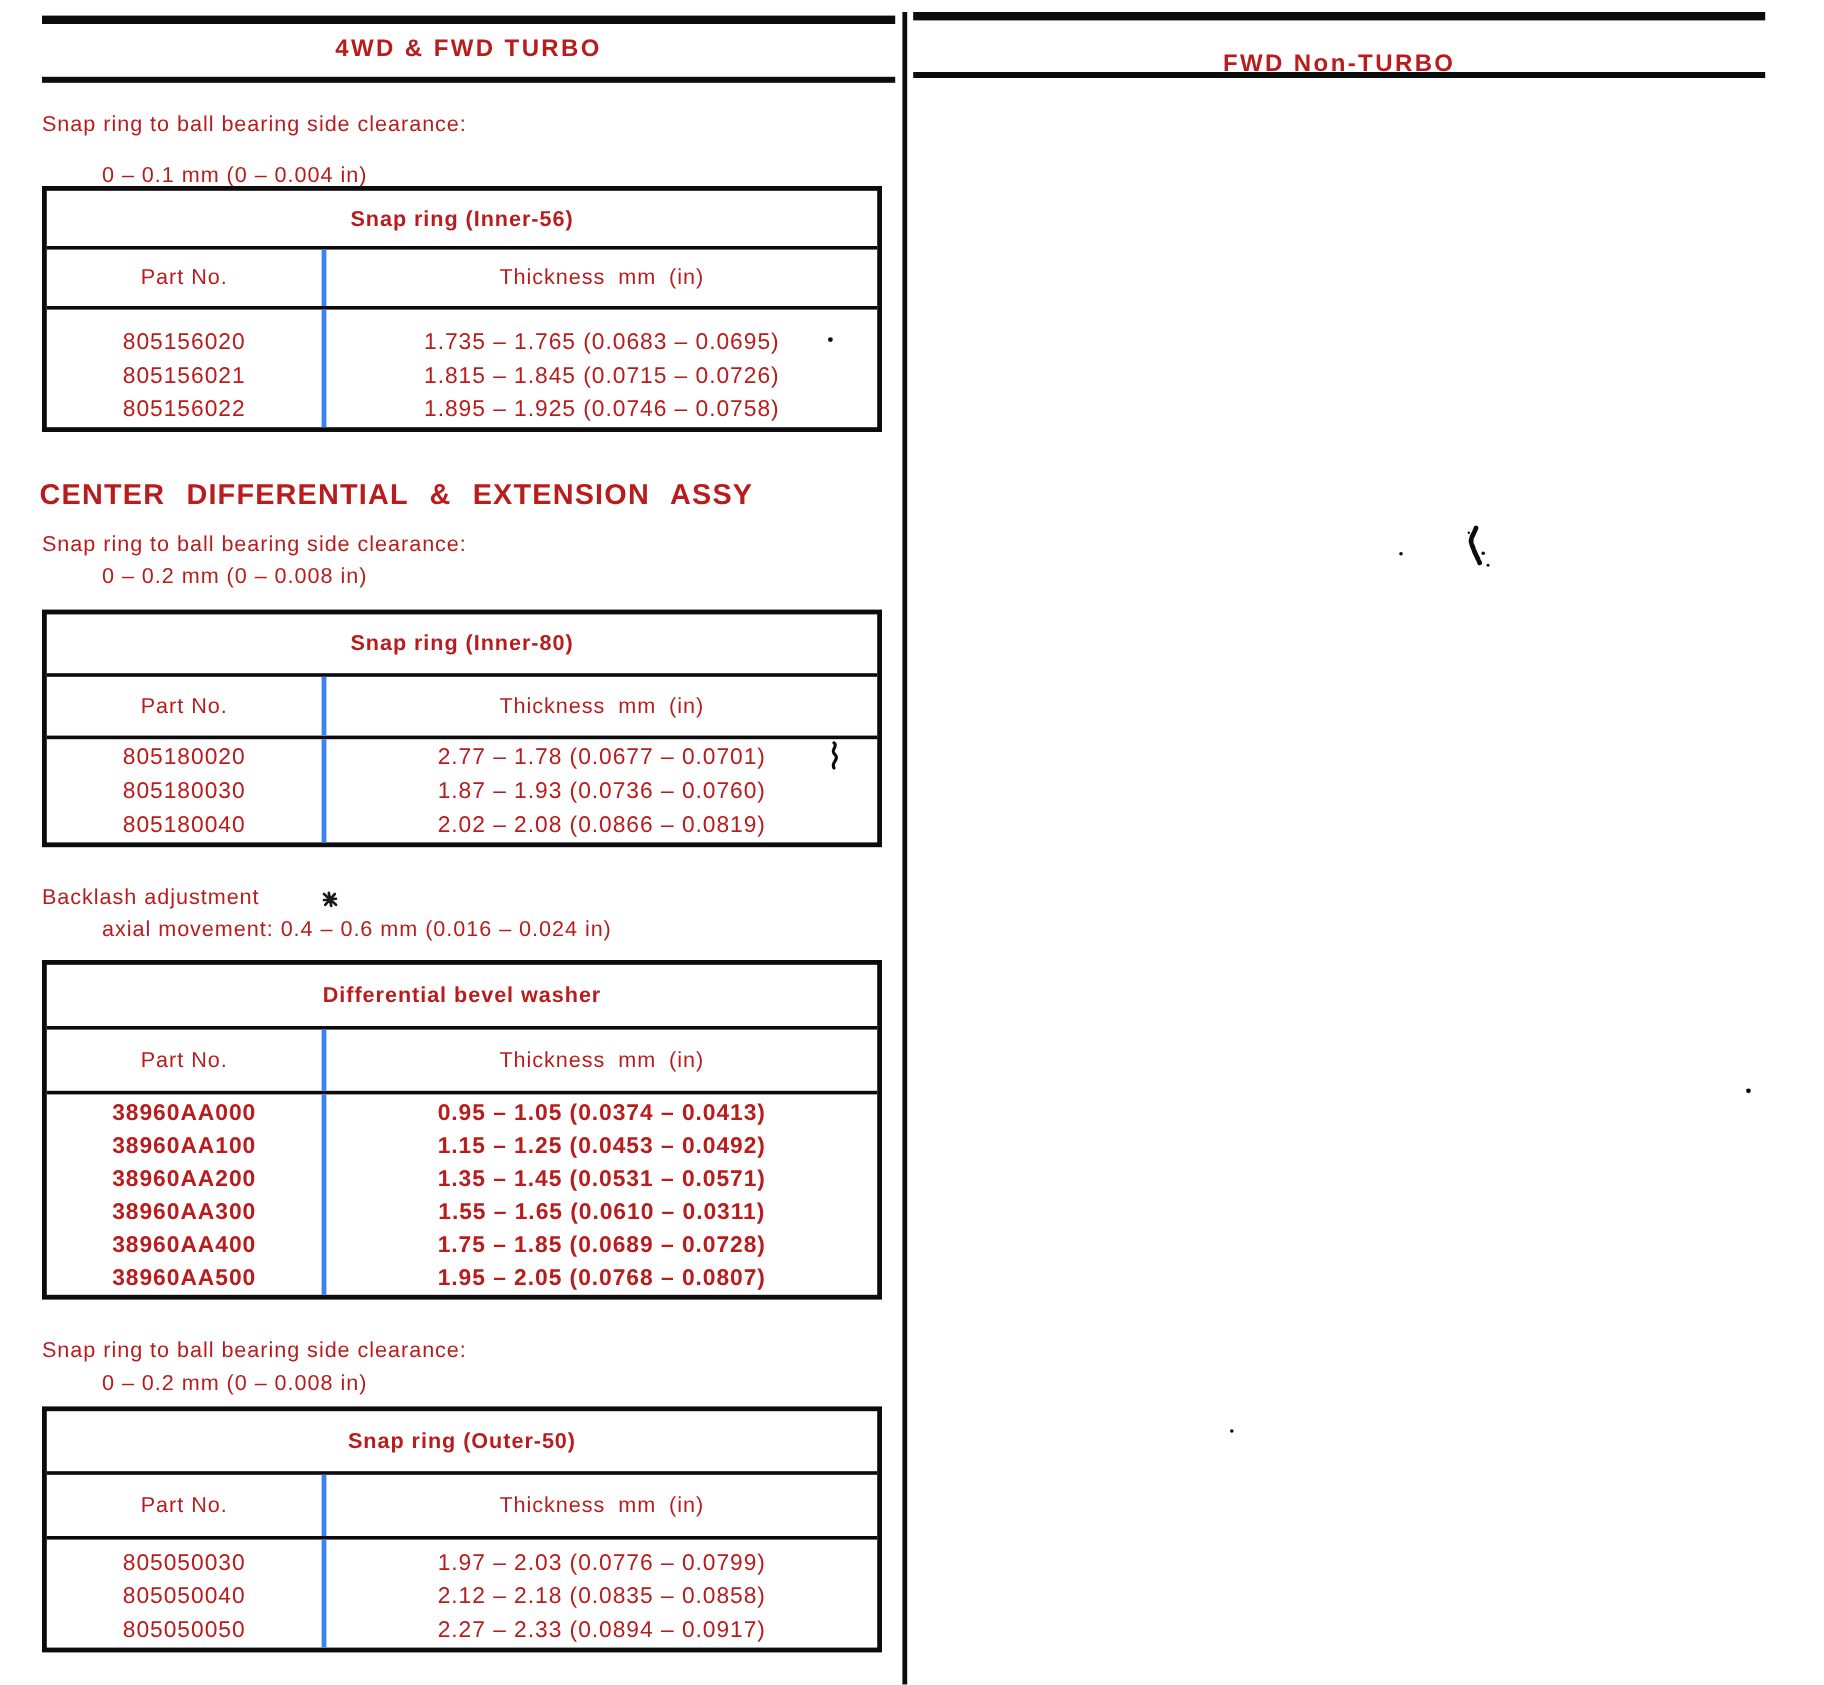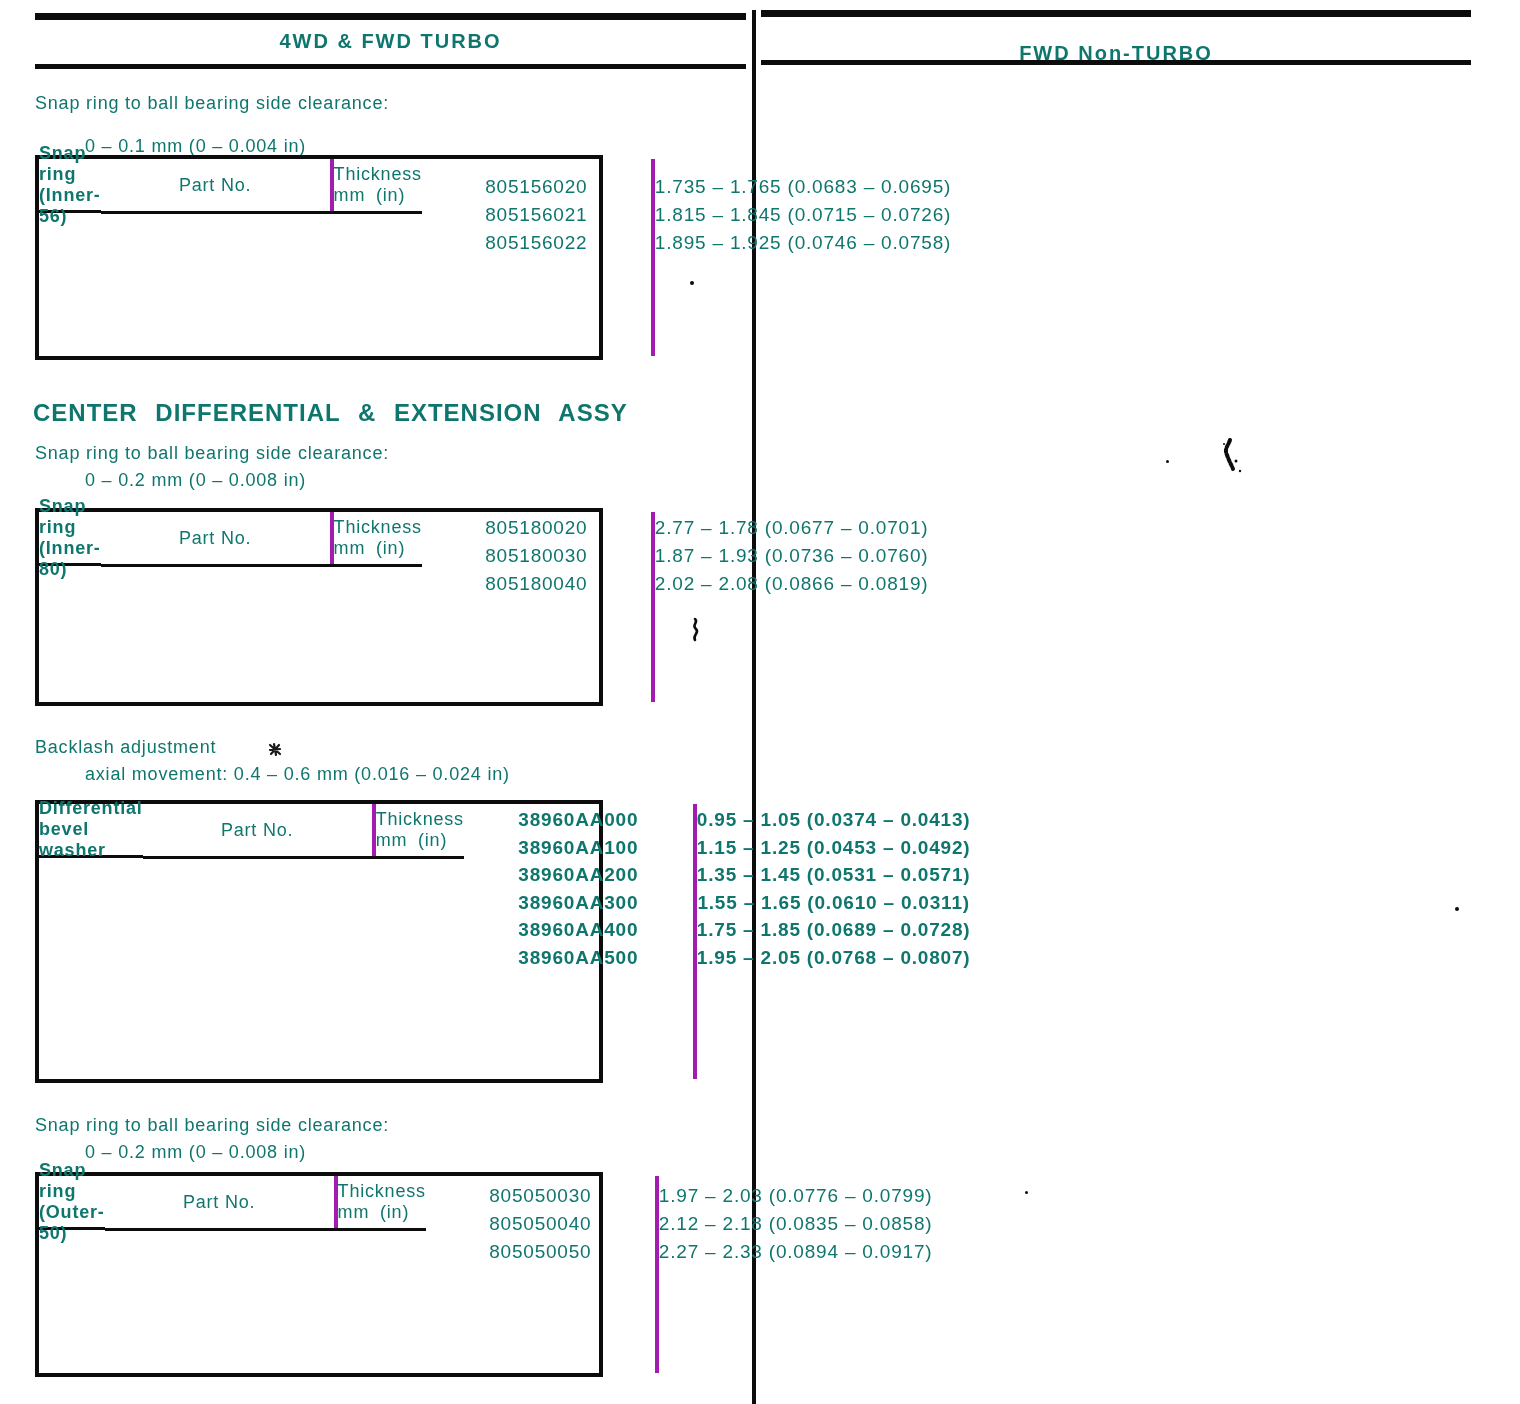--- a/index.html
+++ b/index.html
@@ -3,21 +3,21 @@
 <meta charset="utf-8">
 <style>
   html, body { margin: 0; padding: 0; background: #ffffff; }
   .page {
     position: relative;
     width: 1520px;
     height: 1404px;
     background: #ffffff;
     overflow: hidden;
     font-family: "Liberation Sans", "DejaVu Sans", sans-serif;
-    color: #0f766e;
+    color: #b91c1c;
   }
   .hrule { position: absolute; background: #0c0c0c; }
   .vdivider { position: absolute; background: #0c0c0c; }
   .col-title {
     position: absolute;
     text-align: center;
     font-size: 20px;
     font-weight: bold;
     letter-spacing: 2px;
     white-space: nowrap;
@@ -32,24 +32,25 @@
     position: absolute;
     font-size: 24px;
     font-weight: bold;
     letter-spacing: 1px;
     word-spacing: 10px;
     white-space: nowrap;
   }
   .spec-table {
     position: absolute;
     left: 35px;
-    width: 568px;
+    width: 700px;
     box-sizing: border-box;
     border: 4px solid #0c0c0c;
     display: flex;
+    flex-direction: column;
     background: #fff;
   }
   .t-title {
     height: 51px;
     border-bottom: 3px solid #0c0c0c;
     display: flex;
     align-items: center;
     justify-content: center;
     font-size: 18px;
     font-weight: bold;
@@ -60,21 +61,21 @@
     border-bottom: 3px solid #0c0c0c;
     display: flex;
   }
   .t-head .hcell {
     display: flex;
     align-items: center;
     justify-content: center;
     font-size: 18px;
     letter-spacing: 0.8px;
   }
-  .colw1 { width: 233px; box-sizing: border-box; border-right: 4px solid #a21caf; }
+  .colw1 { width: 233px; box-sizing: border-box; border-right: 4px solid #3b82f6; }
   .colw2 { flex: 1; }
   .th-spread { word-spacing: 5px; }
   .t-body { flex: 1; display: flex; }
   .t-col { padding-top: 14px; }
   .t-row {
     line-height: 28px;
     text-align: center;
     font-size: 19px;
     letter-spacing: 0.8px;
     white-space: nowrap;

